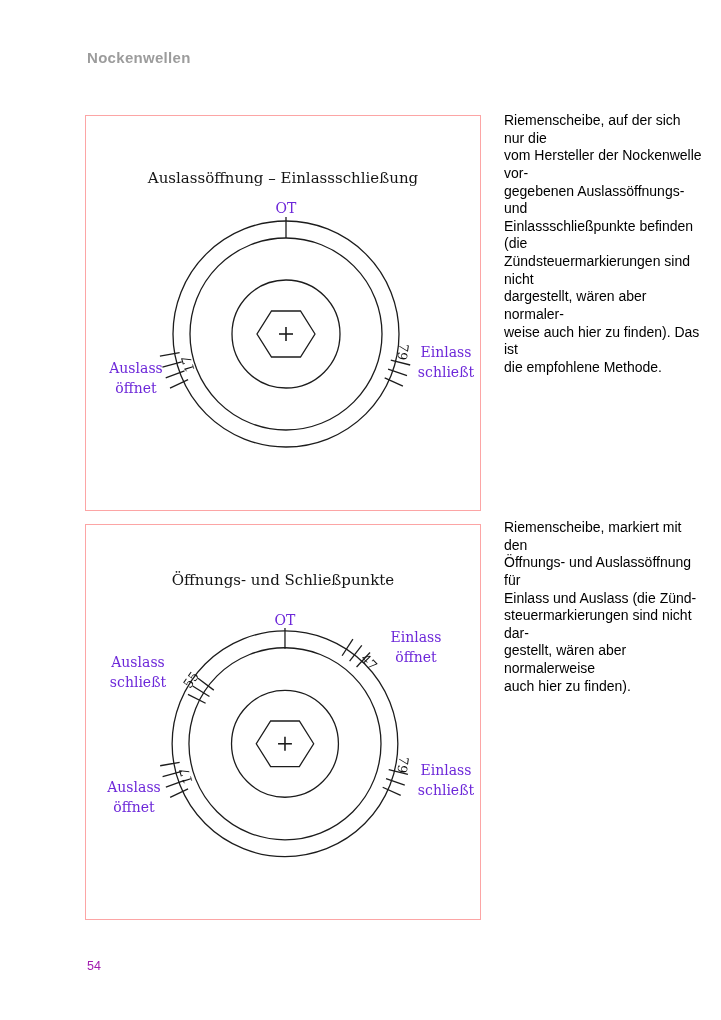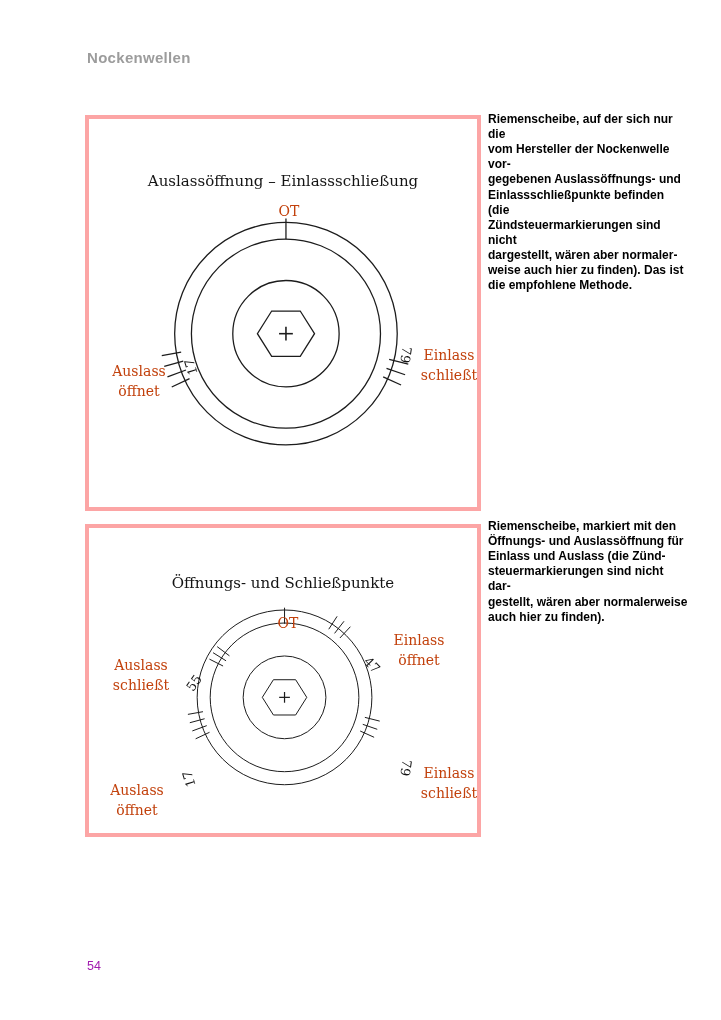--- a/index.html
+++ b/index.html
@@ -8,43 +8,43 @@
   .page {
     position:relative; width:721px; height:1020px; background:#ffffff;
     overflow:hidden;
   }
   .header {
     position:absolute; left:87px; top:49px;
     font-size:15px; font-weight:bold; color:#9c9c9c; letter-spacing:.3px;
   }
   .figure-box {
     position:absolute; left:85px; width:396px;
-    border:4px solid #fca5a5; background:#ffffff;
+    border:1px solid #fca5a5; background:#ffffff;
   }
   #fig1 { top:115px; height:396px; }
-  #fig2 { top:524px; height:313px; }
+  #fig2 { top:524px; height:396px; }
   .fig-title {
     position:absolute; left:0; width:100%; text-align:center;
     font-family:"DejaVu Serif", serif; font-size:15px; color:#141414;
   }
   #fig1 .fig-title { top:53px; }
   #fig2 .fig-title { top:46px; }
   .diagram-svg { position:absolute; left:0; top:0; width:100%; height:100%; }
   .dlabel {
     position:absolute; font-family:"DejaVu Serif", serif; font-size:14px;
-    color:#c2410c; text-align:center; white-space:pre-line; line-height:1.4;
+    color:#6d28d9; text-align:center; white-space:pre-line; line-height:1.4;
     transform:translate(-50%,-50%);
   }
   .dnum {
     position:absolute; font-family:"DejaVu Serif", serif; font-size:13px;
     color:#141414; white-space:nowrap;
   }
   .caption {
-    position:absolute; left:488px; width:200px;
-    font-size:12px; font-weight:bold; line-height:1.26; color:#000;
+    position:absolute; left:504px; width:200px;
+    font-size:14px; font-weight:normal; line-height:1.26; color:#000;
     white-space:pre-line;
   }
   #cap1 { top:112px; }
   #cap2 { top:519px; }
   .page-number {
     position:absolute; left:87px; top:959px;
     font-size:12.5px; color:#a21caf;
   }
 </style>
 </head>

